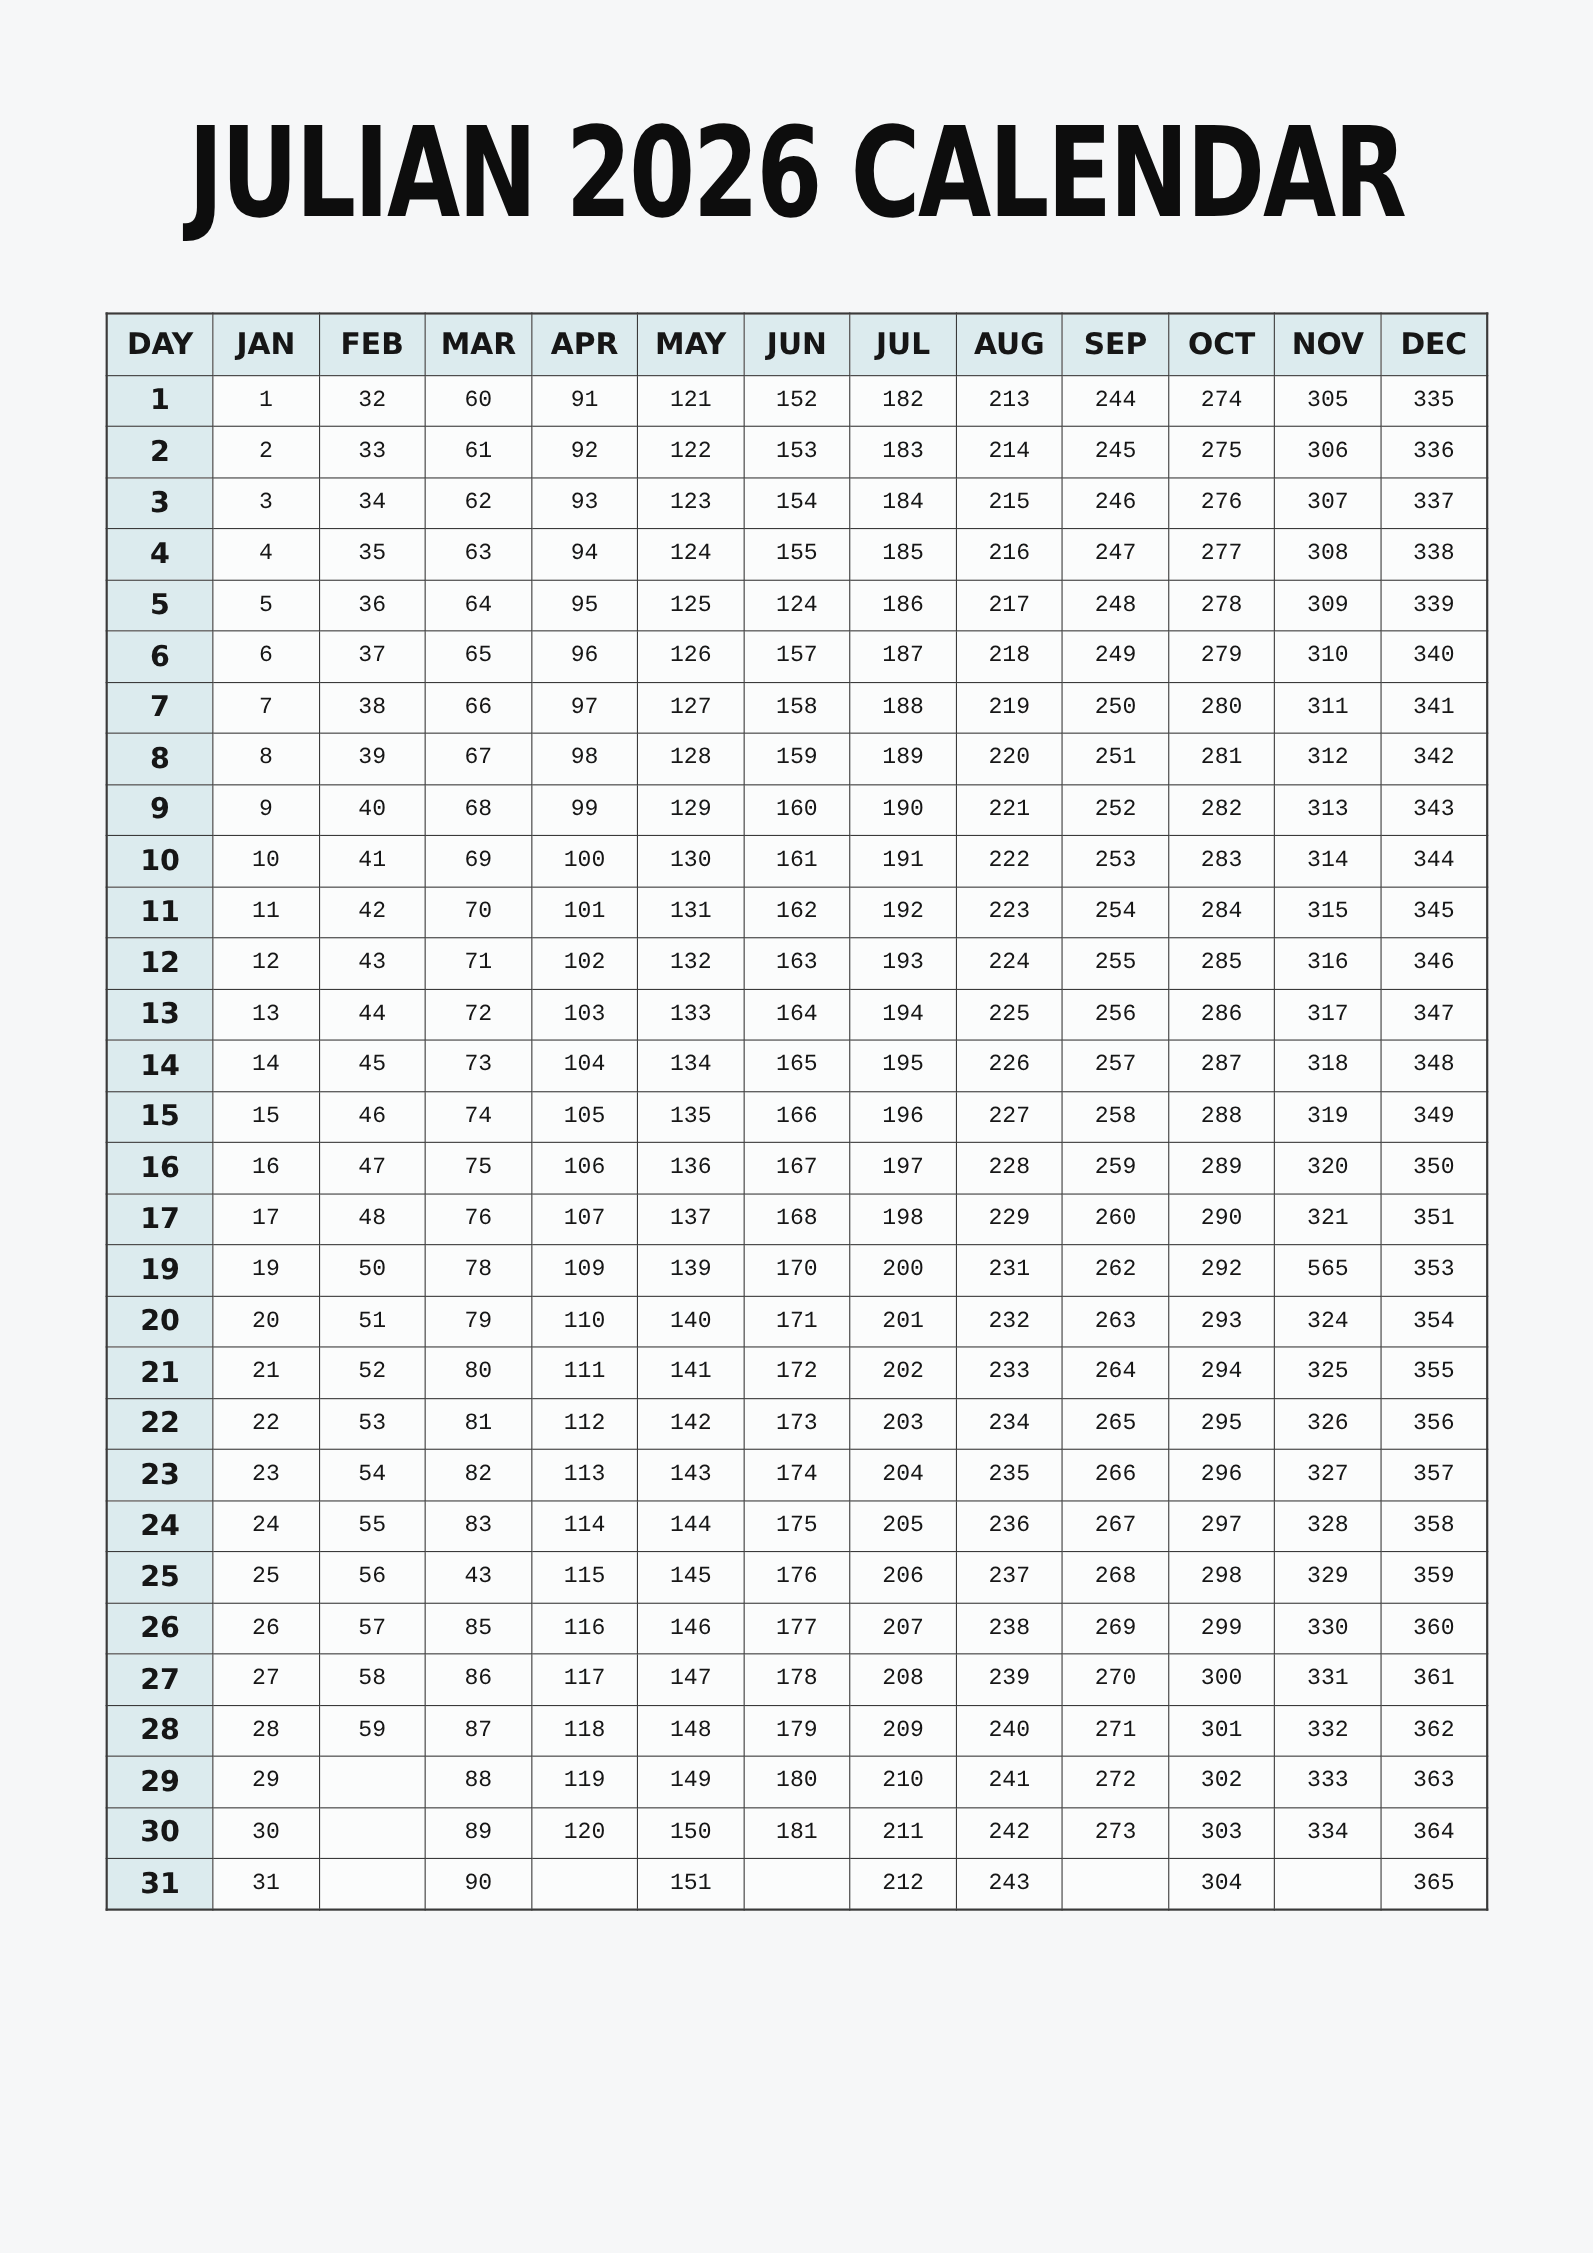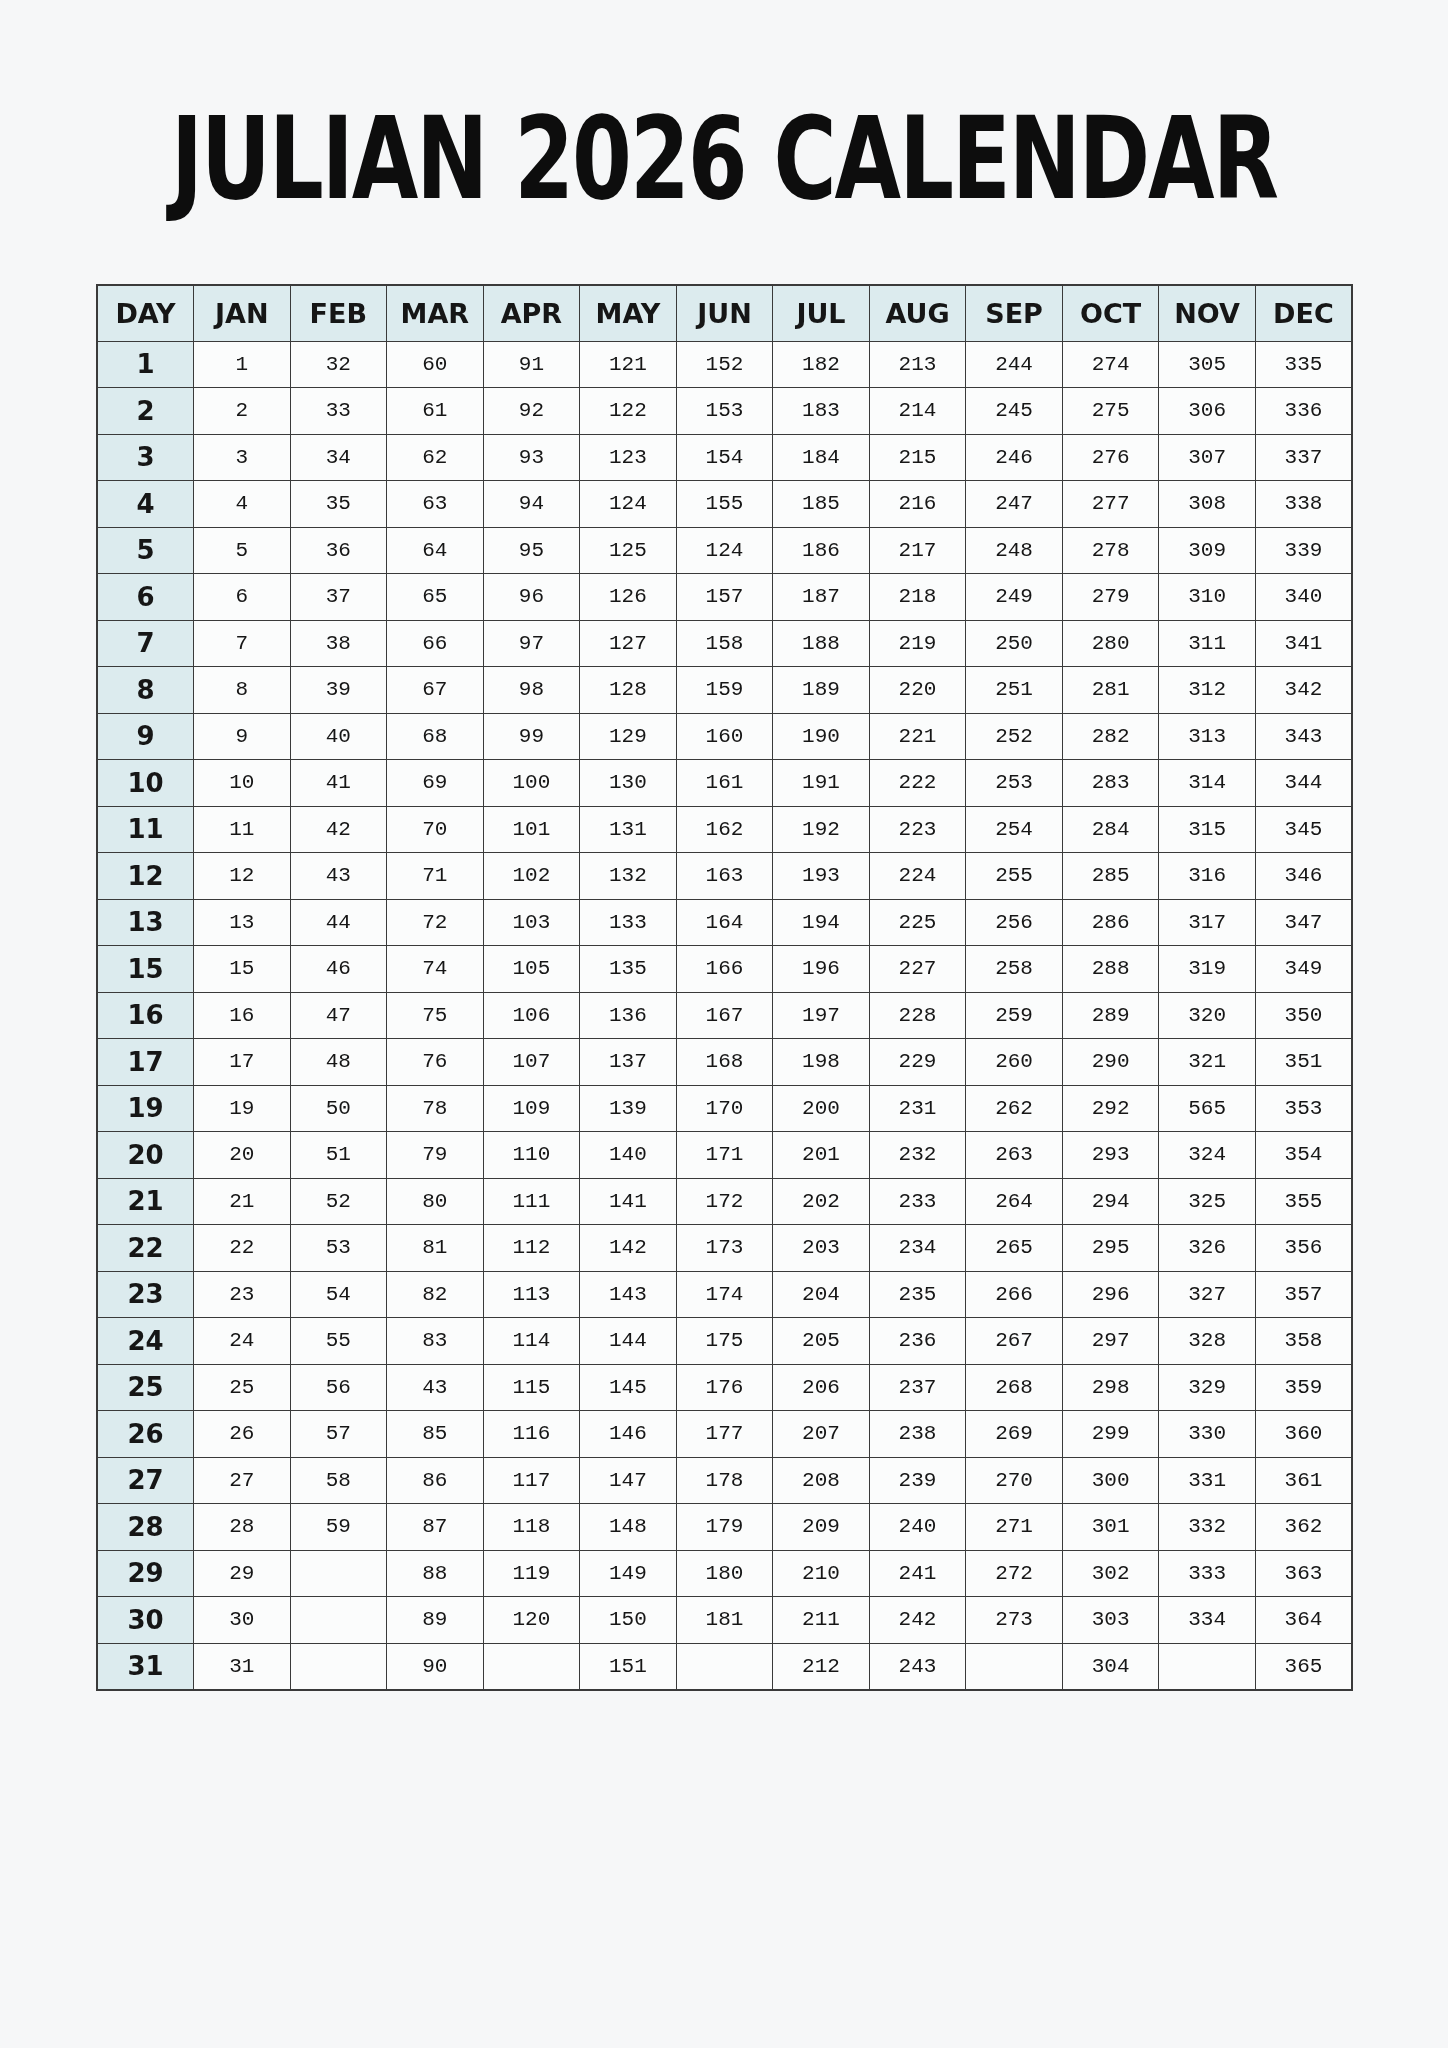--- a/index.html
+++ b/index.html
@@ -288,20 +288,35 @@
           <td>133</td>
           <td>164</td>
           <td>194</td>
           <td>225</td>
           <td>256</td>
           <td>286</td>
           <td>317</td>
           <td>347</td>
         </tr>
         <tr>
+          <td class="day-cell">14</td>
+          <td>14</td>
+          <td>45</td>
+          <td>73</td>
+          <td>104</td>
+          <td>134</td>
+          <td>165</td>
+          <td>195</td>
+          <td>226</td>
+          <td>257</td>
+          <td>287</td>
+          <td>318</td>
+          <td>348</td>
+        </tr>
+        <tr>
           <td class="day-cell">15</td>
           <td>15</td>
           <td>46</td>
           <td>74</td>
           <td>105</td>
           <td>135</td>
           <td>166</td>
           <td>196</td>
           <td>227</td>
           <td>258</td>

